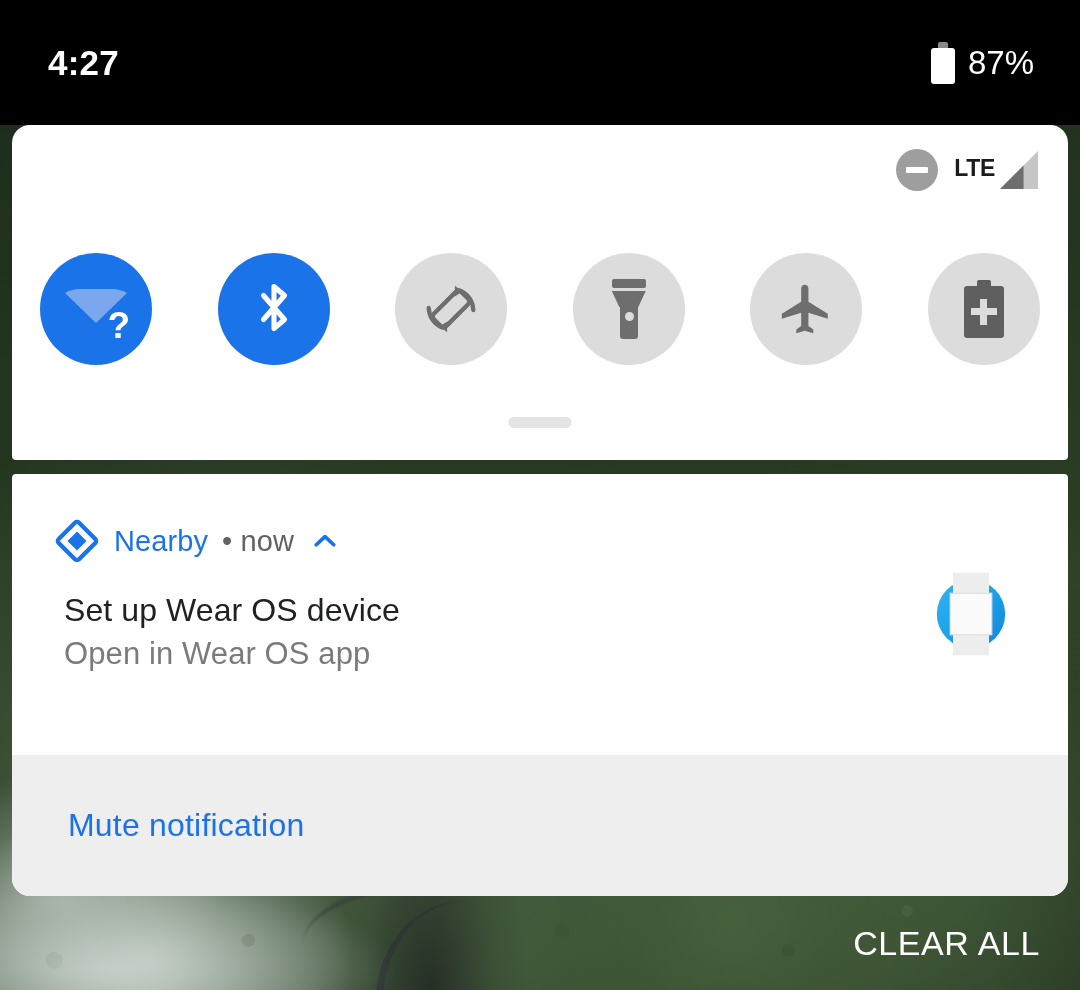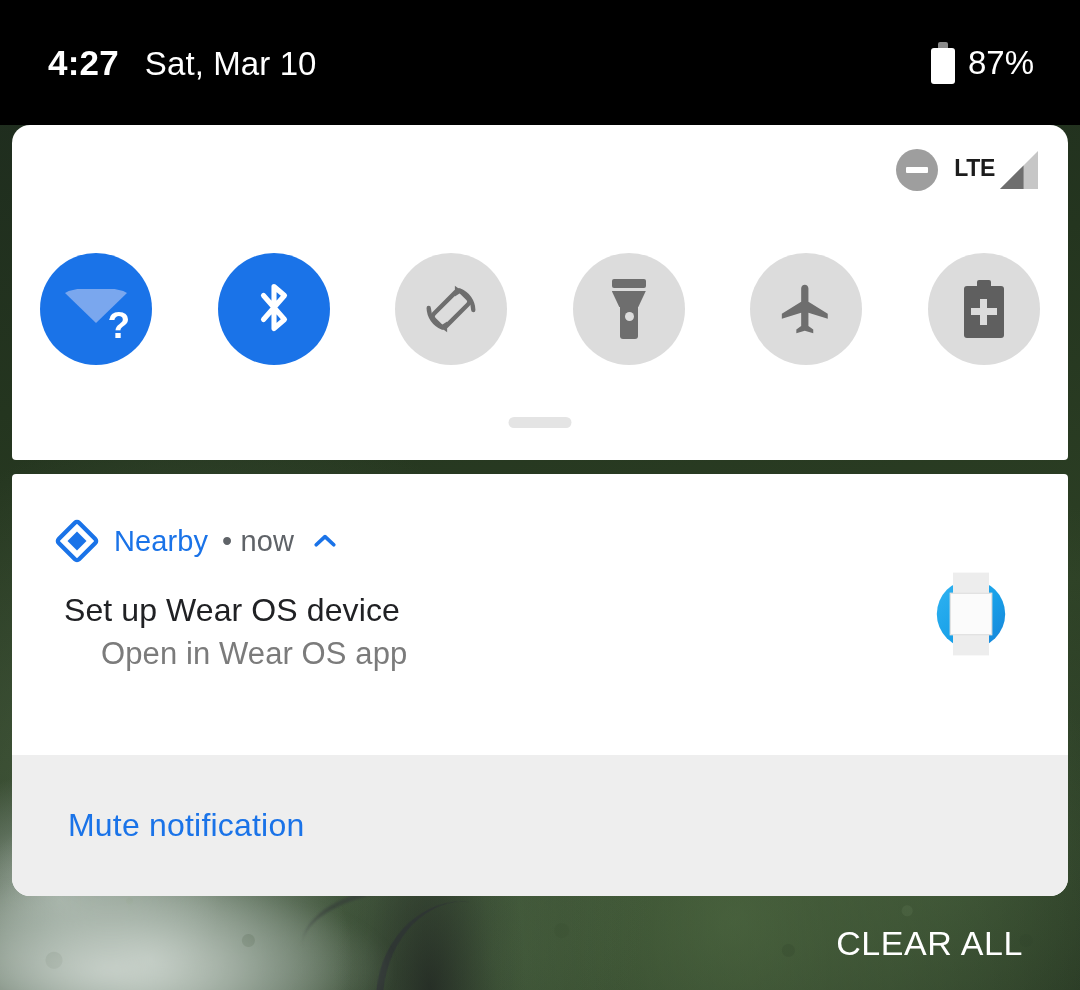--- a/index.html
+++ b/index.html
@@ -192,21 +192,21 @@
   .app-name { font-size:29px; color:#1a73e8; letter-spacing:.1px; }
   .sep-time { font-size:29px; color:#5f6368; letter-spacing:.1px; }
   .chevron-up { width:30px; height:30px; margin-left:2px; }
 
   .notif-title {
     position:absolute; left:52px; top:592px;
     font-size:32px; color:#202124; letter-spacing:.1px;
   }
   .notif-text {
     position:absolute; left:52px; top:636px;
-    font-size:31px; color:#7b7b7b; letter-spacing:.1px;margin-left:37px;
+    font-size:31px; color:#7b7b7b; letter-spacing:.1px;
   }
   
   .notif-title { top:118px; }
   .notif-text  { top:162px; }
 
   .wearos-logo {
     position:absolute; right:52px; top:95px;
     width:90px; height:90px;
   }
 
@@ -218,21 +218,21 @@
   .action-btn {
     margin-left:56px;
     font-size:32px; color:#1a73e8; font-weight:500;
     background:none; border:none; cursor:pointer;
     letter-spacing:.2px;
     font-family:"Liberation Sans", sans-serif;
   }
 
   
   .clear-all {
-    position:absolute; right:57px; top:943px;
+    position:absolute; right:40px; top:943px;
     transform:translateY(-50%);
     font-size:34px; color:#fff; letter-spacing:.6px;
     background:none; border:none; cursor:pointer;
     font-family:"Liberation Sans", sans-serif;
   }
 </style>
 </head>
 <body>
 
 <div id="screen">
@@ -240,21 +240,20 @@
   <div class="wallpaper">
     <div class="wallpaper-noise"></div>
     <div class="road2"></div>
     <div class="road"></div>
     <div class="mist"></div>
   </div>
 
   <div class="statusbar">
     <div class="sb-left">
       <span class="sb-time">4:27</span>
-      <span class="sb-date">Sat, Mar 10</span>
     </div>
     <div class="sb-right">
       <span class="batt-icon">
         <span class="nub"></span>
         <span class="body"></span>
       </span>
       <span class="sb-batt-text">87%</span>
     </div>
   </div>
 

